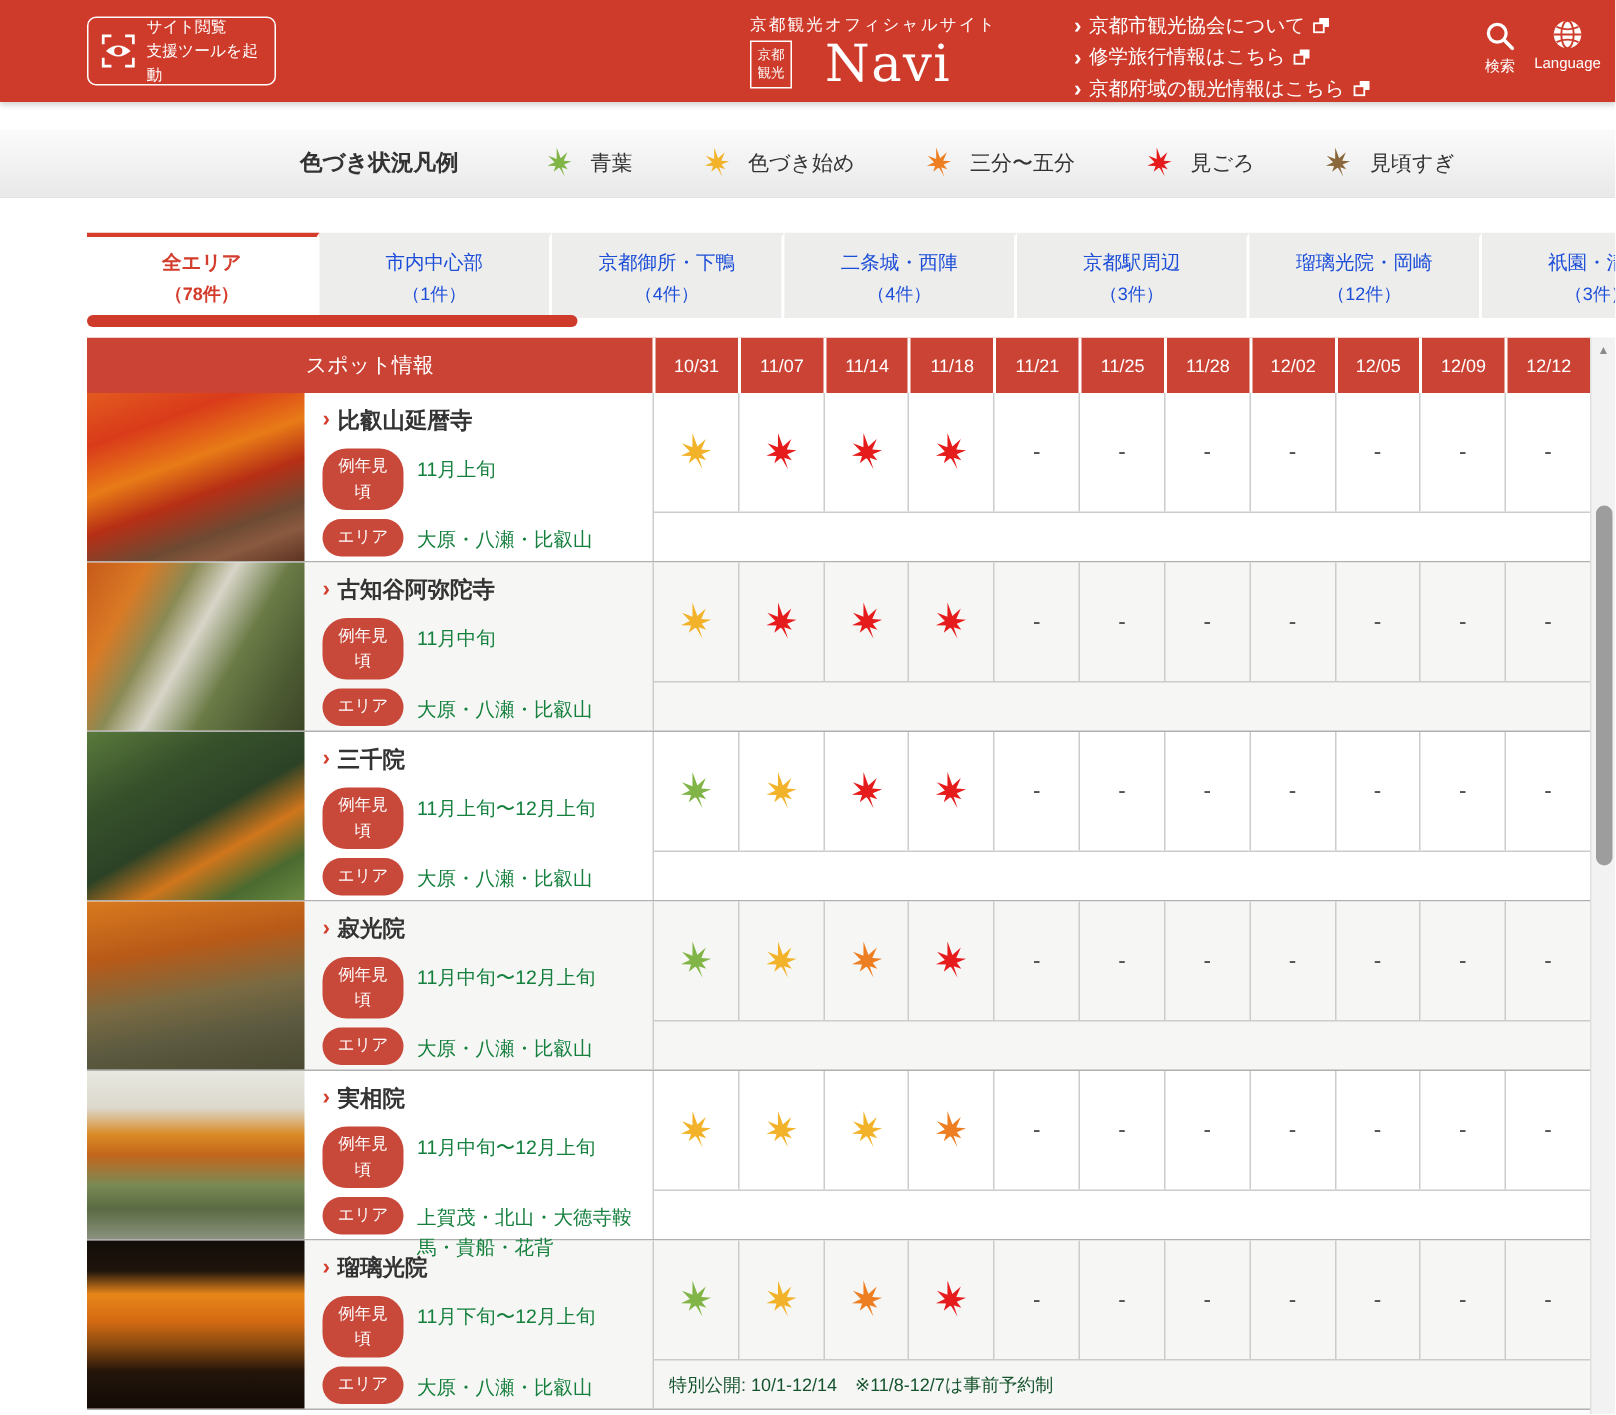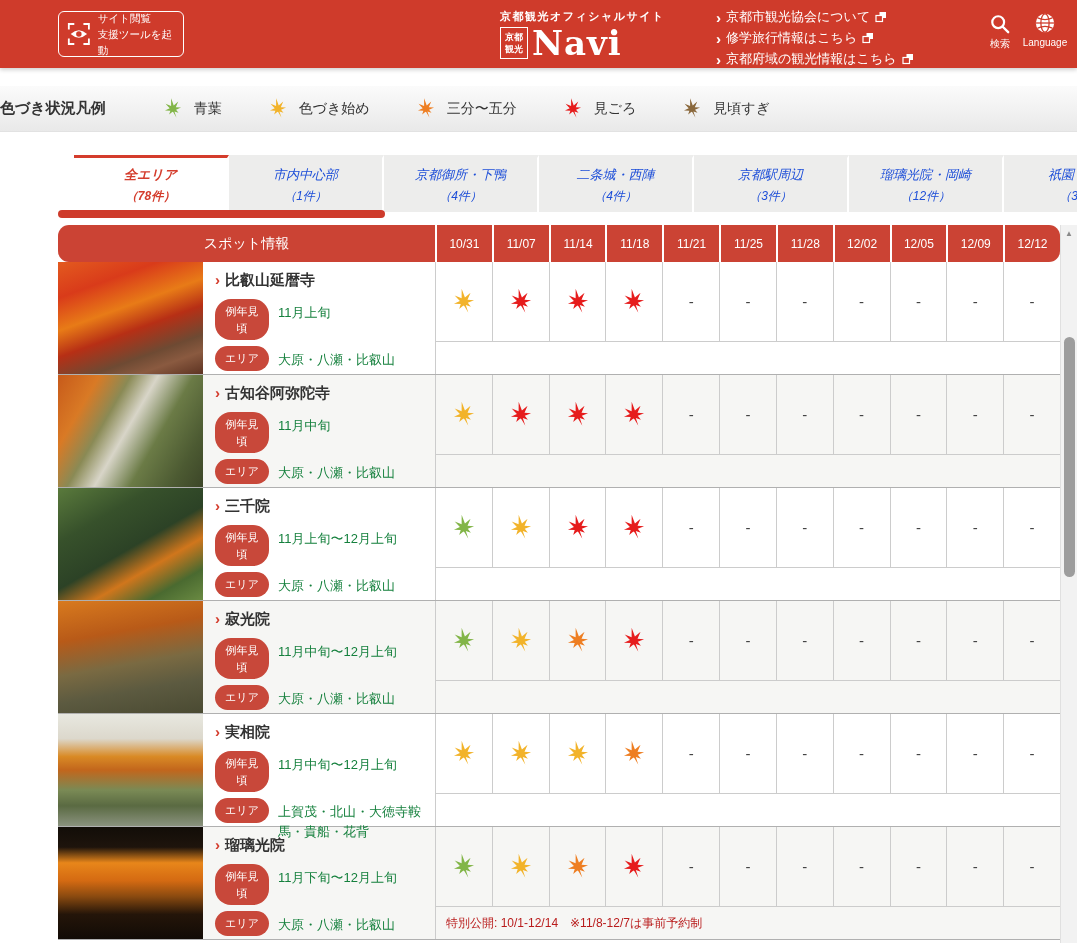--- a/index.html
+++ b/index.html
@@ -6,56 +6,56 @@
   body { font-family:"Liberation Sans","DejaVu Sans",sans-serif; background:#fff; }
   .page { position:relative; width:1077px; height:943px; overflow:hidden; background:#fff; }
 
   
   .banner { position:absolute; top:0; left:0; width:100%; height:68px;
             background:var(--banner,#cf3b2b); box-shadow:0 2px 4px rgba(0,0,0,.18); z-index:5; }
   .assist-btn { position:absolute; left:58px; top:11px; width:126px; height:46px;
             background:transparent; border:1px solid #fff; border-radius:6px; color:#fff;
             display:flex; align-items:center; gap:7px; padding:0 8px; font-size:10.5px;
             line-height:1.55; text-align:left; cursor:pointer; }
-  .logo { position:absolute; left:500px; top:9px; color:#fff; cursor:pointer;font-weight:bold; }
+  .logo { position:absolute; left:500px; top:9px; color:#fff; cursor:pointer; }
   .tagline { font-family:"DejaVu Serif","Liberation Serif",serif; font-size:11px; letter-spacing:1.5px; margin-bottom:3px; }
-  .wordmark-row { display:flex; align-items:flex-start; gap:4px; }
+  .wordmark-row { display:flex; align-items:flex-start; gap:22px; }
   .logo-box { border:1px solid #fff; font-size:9px; line-height:1.35; padding:3px 4px;
             display:flex; flex-direction:column; font-family:"DejaVu Serif",serif; }
   .wordmark { font-family:"DejaVu Serif","Liberation Serif",serif; font-size:34px; line-height:.95; letter-spacing:1px; }
   .header-links { position:absolute; left:716px; top:8px; display:flex; flex-direction:column; gap:3px; }
   .hlink { display:flex; align-items:center; gap:5px; color:#fff; font-size:13px; cursor:pointer; white-space:nowrap; }
   .hlink .chev { font-size:15px; font-weight:bold; line-height:1; }
   .icon-btn { position:absolute; color:#fff; font-size:10px; text-align:center; cursor:pointer; }
   .icon-btn svg { display:block; margin:0 auto 3px; }
   .search-btn { left:984px; top:14px; width:32px; }
   .lang-btn { left:1020px; top:12px; width:50px; }
 
   
   .legend-bar { position:absolute; top:86px; left:0; width:100%; height:46px;
             background:linear-gradient(#fbfbfb,#e9e9e9); border-bottom:1px solid #e2e2e2;
             display:flex; align-items:center; }
-  .legend-title { margin-right:55px; font-size:15px; font-weight:bold; color:#333; }
+  .legend-title { margin-left:200px; margin-right:55px; font-size:15px; font-weight:bold; color:#333; }
   #legend-items { display:flex; gap:44px; align-items:center; }
   .legend-item { display:flex; align-items:center; gap:9px; font-size:14px; color:#333; }
   .leaf { transform:rotate(-10deg); }
 
   
-  #tabs { position:absolute; left:74px; top:155px; right:0; height:57px; display:flex; overflow:hidden;font-style:italic; }
+  #tabs { position:absolute; left:58px; top:155px; right:0; height:57px; display:flex; overflow:hidden; }
   .tab { flex:0 0 155px; background:#ededec; border-right:2px solid #fff; border-top:3px solid transparent;
          display:flex; flex-direction:column; align-items:center; justify-content:center; gap:4px;
          font-size:13px; color:#1d4ed8; cursor:pointer; }
   .tab.active { background:#fff; border-top-color:var(--active_tab,#d43c2c); color:var(--active_tab,#d43c2c); font-weight:bold; }
   .tab-count { font-size:12px; }
   .hscroll { position:absolute; left:58px; top:210px; width:327px; height:8px; border-radius:4px;
              background:var(--scrollbar,#ce3b2b); cursor:pointer; }
 
   
   .table-wrap { position:absolute; left:58px; top:225px; width:1002px; height:718px; overflow:hidden; }
-  .thead { display:flex; height:37px; background:var(--table_header,#cb4334); color:#fff;border-radius:11px; }
+  .thead { display:flex; height:37px; background:var(--table_header,#cb4334); color:#fff; }
   .info-th { flex:0 0 377px; display:flex; align-items:center; justify-content:center; font-size:14px; }
   #date-heads { flex:1; display:flex; }
   .date-th { flex:1; border-left:2px solid #fff; display:flex; align-items:center; justify-content:center; font-size:12px; }
 
   .spot-row { display:flex; height:113px; border-bottom:1px solid #b0b0b0; background:#fff; }
   .spot-row.alt { background:#f6f6f4; }
   .photo { flex:0 0 145px; cursor:pointer; }
   .info { flex:0 0 232px; padding:9px 0 0 12px; }
   .spot-name { font-size:15px; font-weight:bold; color:#333; display:flex; gap:5px; margin-bottom:9px; cursor:pointer; }
   .spot-name .chev { color:var(--active_tab,#d43c2c); }
@@ -63,21 +63,21 @@
   .badge { background:var(--badge,#c8483a); color:#fff; font-size:11px; text-align:center;
            border-radius:16px; width:54px; padding:4px 6px; line-height:1.5; word-break:break-all; flex:0 0 54px; }
   .season-val, .area-val { font-size:13px; color:#15803d; padding-top:4px; line-height:1.5; }
   .area-val { max-width:165px; }
   .grid { flex:1; display:flex; flex-direction:column; border-left:1px solid #ccc; }
   .cells { flex:1; display:flex; }
   .cell { flex:1; border-left:1px solid #ccc; display:flex; align-items:center; justify-content:center; }
   .cell:first-child { border-left:none; }
   .dash { font-size:15px; color:#444; }
   .noterow { height:33px; border-top:1px solid #ccc; display:flex; align-items:center;
-             font-size:12px; color:#b91c1c; padding-left:10px; }
+             font-size:12px; color:#14532d; padding-left:10px; }
 
   
   .photo-1 { background:linear-gradient(160deg,#e35a1f 0%,#d93b1a 22%,#e87b17 42%,#b72f15 58%,#6e4a33 76%,#8a5a40 86%,#5d3322 100%); }
   .photo-2 { background:linear-gradient(120deg,#c75a1a 0%,#d97a25 20%,#8a8a55 35%,#d8d5c8 48%,#6b7b46 65%,#4c5a32 85%,#3c4628 100%); }
   .photo-3 { background:linear-gradient(150deg,#5a7a3c 0%,#37512b 28%,#2c4226 52%,#d0761c 68%,#4a6a30 84%,#6a8a42 100%); }
   .photo-4 { background:linear-gradient(170deg,#d87a1e 0%,#b85a18 30%,#7a6a42 55%,#5c5a40 75%,#4a4a32 100%); }
   .photo-5 { background:linear-gradient(180deg,#e8e8e0 0%,#dcd8cc 22%,#d98a25 38%,#c2661c 50%,#7a8a55 68%,#5a6a42 82%,#8a927e 100%); }
   .photo-6 { background:linear-gradient(180deg,#120d08 0%,#1e140c 18%,#e8861a 32%,#d46a12 48%,#8a4a10 62%,#241509 78%,#120b06 100%); }
 
   

